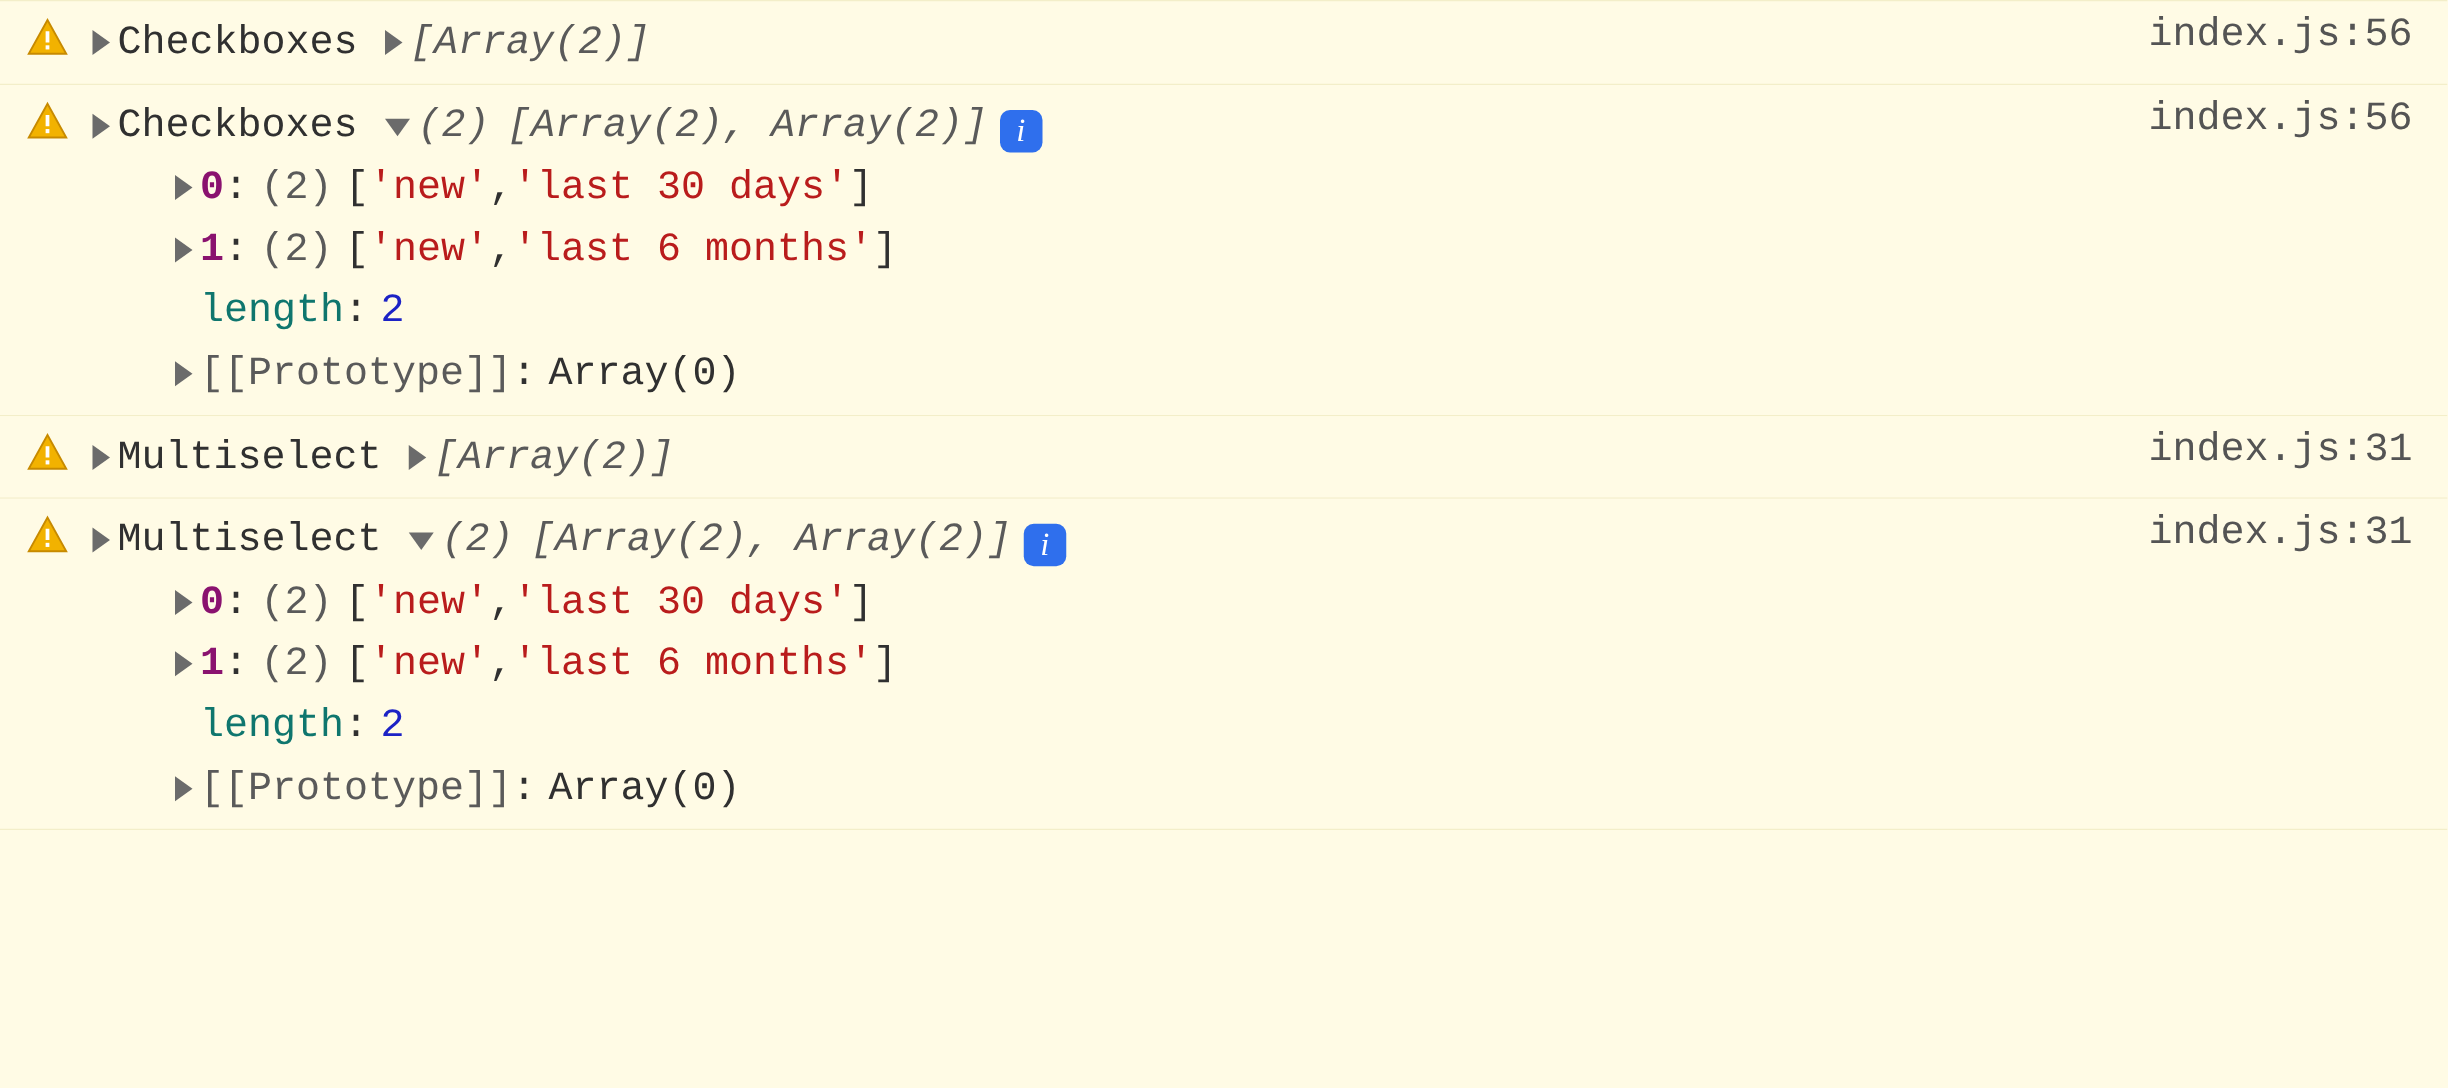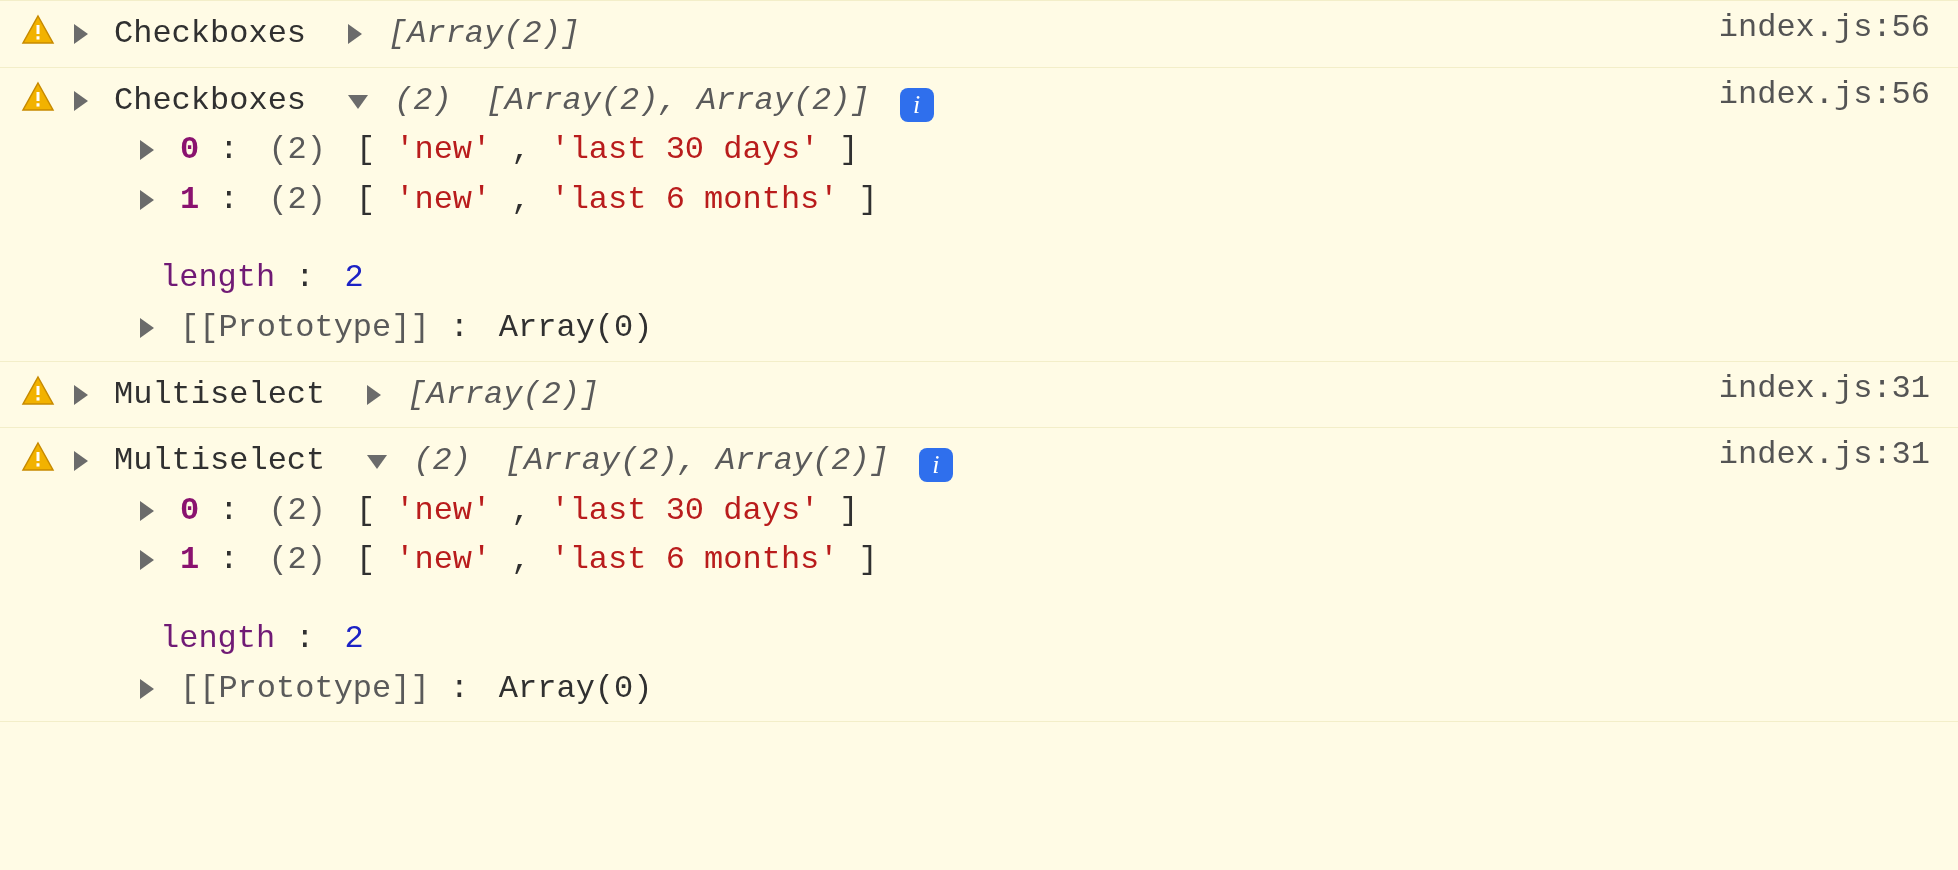--- a/index.html
+++ b/index.html
@@ -33,21 +33,20 @@
   .tree-wrap {
     flex: 1 1 auto;
     display: flex;
     flex-direction: column;
   }
   .line {
     display: flex;
     align-items: baseline;
     flex-wrap: wrap;
     line-height: 1.55;
-    gap: 20px;
   }
   .triangle {
     display: inline-block;
     width: 0; height: 0;
     border-style: solid;
     margin-right: 6px;
     cursor: pointer;
   }
   .triangle.right {
     border-width: 10px 0 10px 14px;
@@ -92,21 +91,21 @@
     margin-left: 4px;
     white-space: nowrap;
   }
   .children {
     padding-left: 66px;
     display: flex;
     flex-direction: column;
   }
   .key-index { color: #8a126f; font-weight: 600; }
   .str { color: #b91c1c; }
-  .prop-name { color: #701a75; margin-top: 29px; }
+  .prop-name { color: #0f766e; }
   .num { color: #1c22c5; }
 </style>
 </head>
 <body>
 
 <div id="root">
   <div class="row">
     <span class="warn-icon">
         <svg viewBox="0 0 24 24" width="36" height="36">
     <path d="M12 2 L22 20 L2 20 Z" fill="#f2b200" stroke="#c78a00" stroke-width="1"></path>

